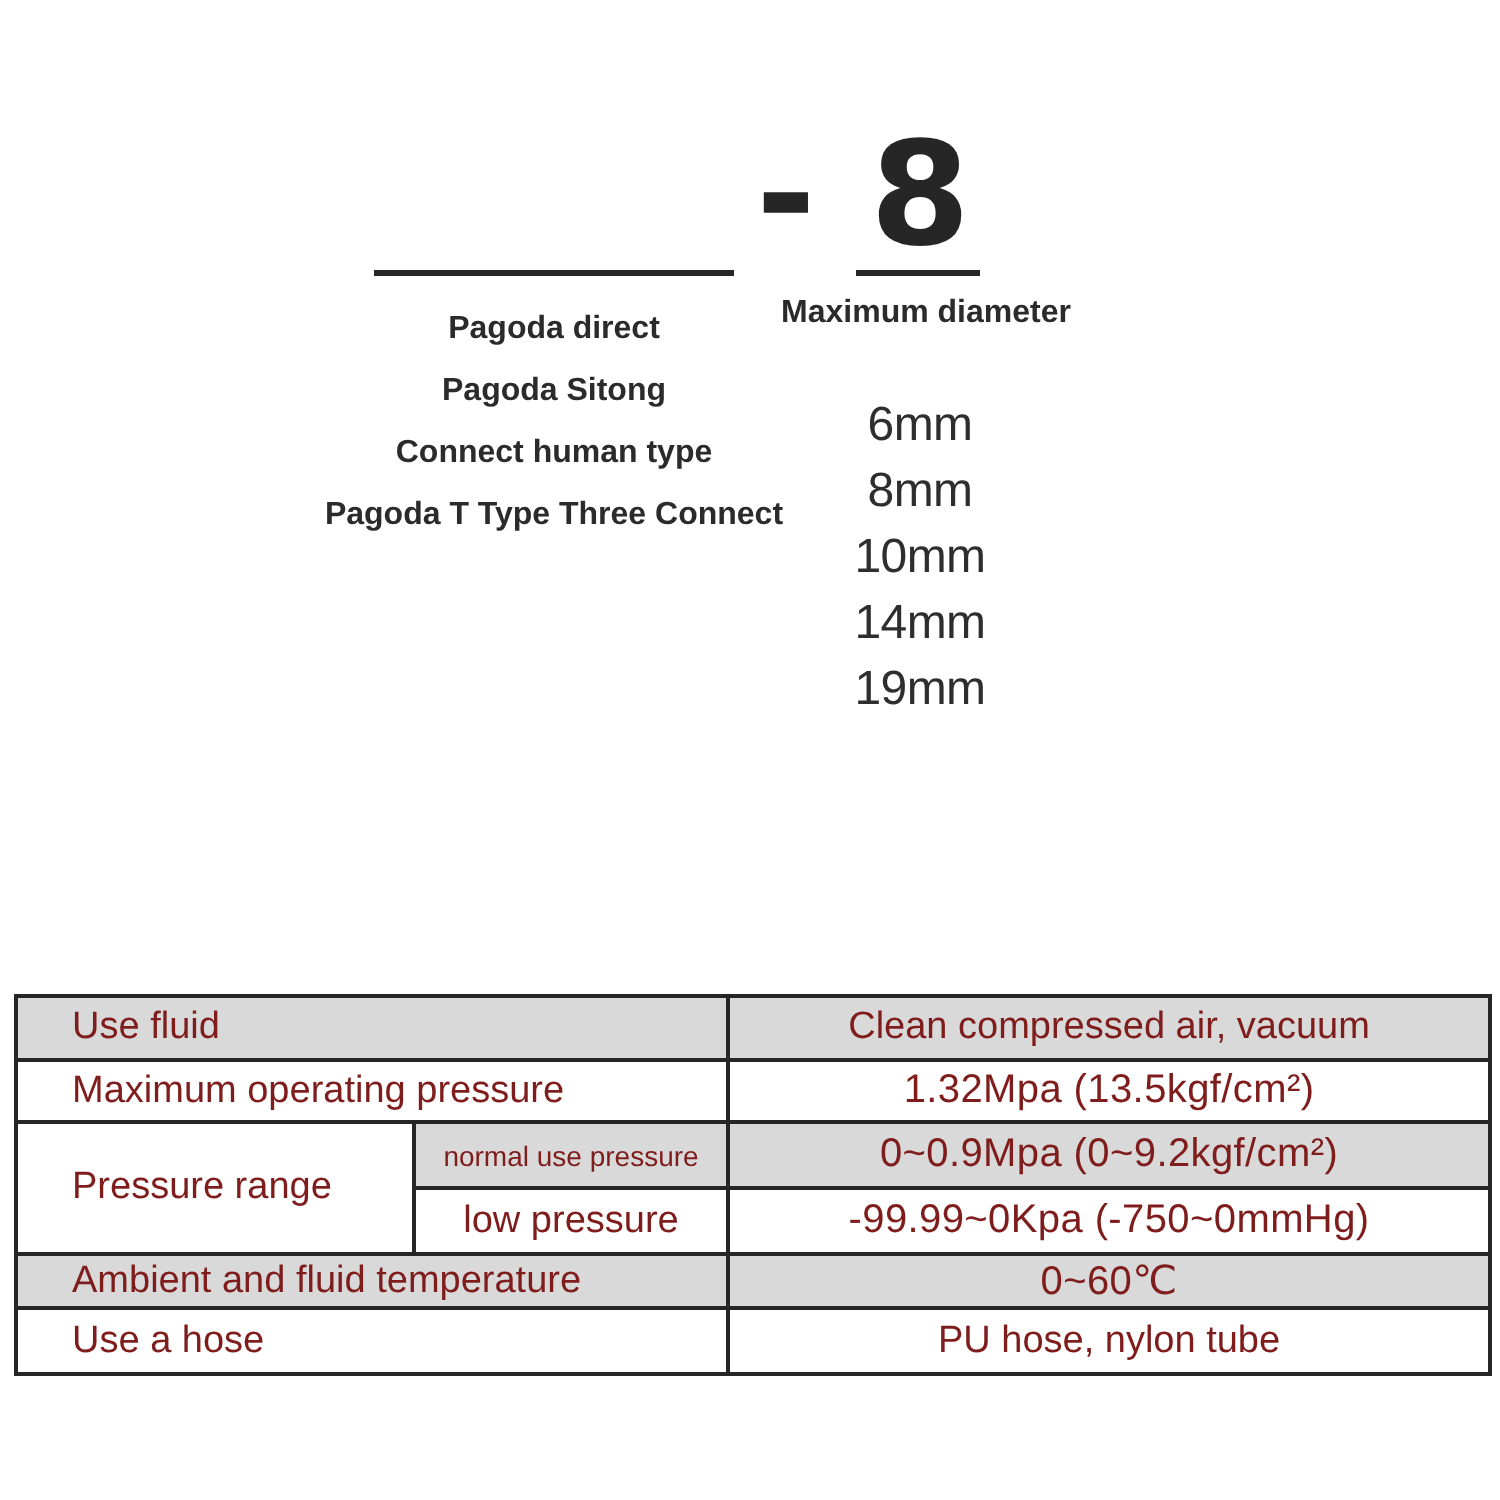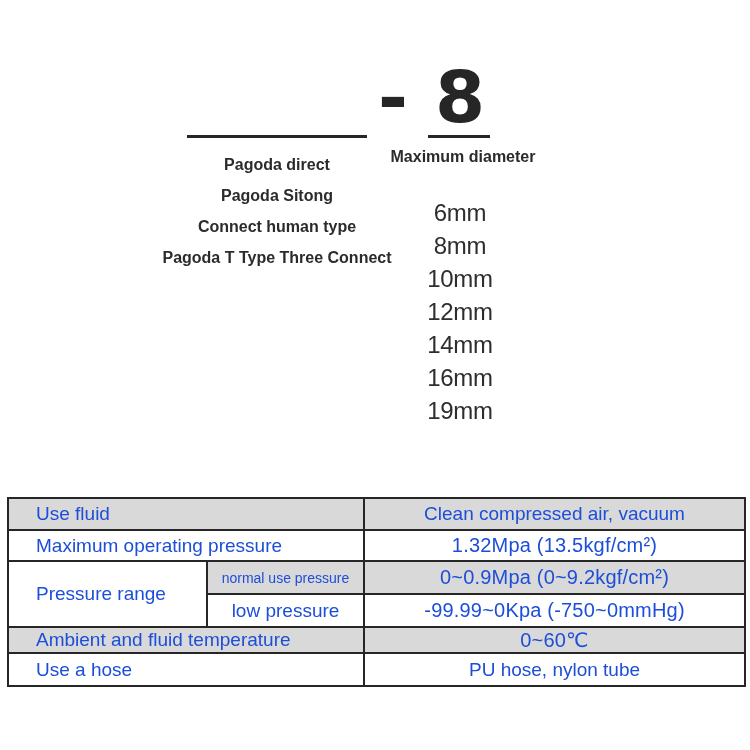--- a/index.html
+++ b/index.html
@@ -31,21 +31,21 @@
   }
   
   .diams { position:absolute; left:405px; top:196px; width:110px; list-style:none; }
   .diams li {
     height:33px; line-height:33px; text-align:center;
     font-size:24px; font-weight:400; color:#2e2e2e; letter-spacing:-0.3px;
   }
   
   .spec {
     position:absolute; left:7px; top:497px; width:737px;
-    border-collapse:collapse; table-layout:fixed; color:#1d4ed8;
+    border-collapse:collapse; table-layout:fixed; color:#7f1d1d;
     border:2px solid #701a75;
   }
   .spec td { border:2px solid #262626; vertical-align:middle; overflow:hidden; white-space:nowrap; }
   .r1 td { height:32px; }
   .r2 td { height:31px; }
   .r3 td { height:33px; }
   .r4 td { height:33px; border-top-width:1px; }
   .r5 td { height:15px;margin-left:35px; }
   .r6 td { height:33px; }
   .lbl    { text-align:left; padding-left:27px; font-size:19px; }
@@ -69,23 +69,21 @@
     <li>Pagoda direct</li>
     <li>Pagoda Sitong</li>
     <li>Connect human type</li>
     <li>Pagoda T Type Three Connect</li>
   </ul>
 
   <ul class="diams">
     <li>6mm</li>
     <li>8mm</li>
     <li>10mm</li>
-    <li>12mm</li>
     <li>14mm</li>
-    <li>16mm</li>
     <li>19mm</li>
   </ul>
 
   <table class="spec">
     <colgroup>
       <col style="width:199px">
       <col style="width:157px">
       <col style="width:381px">
     </colgroup>
     <tbody>

